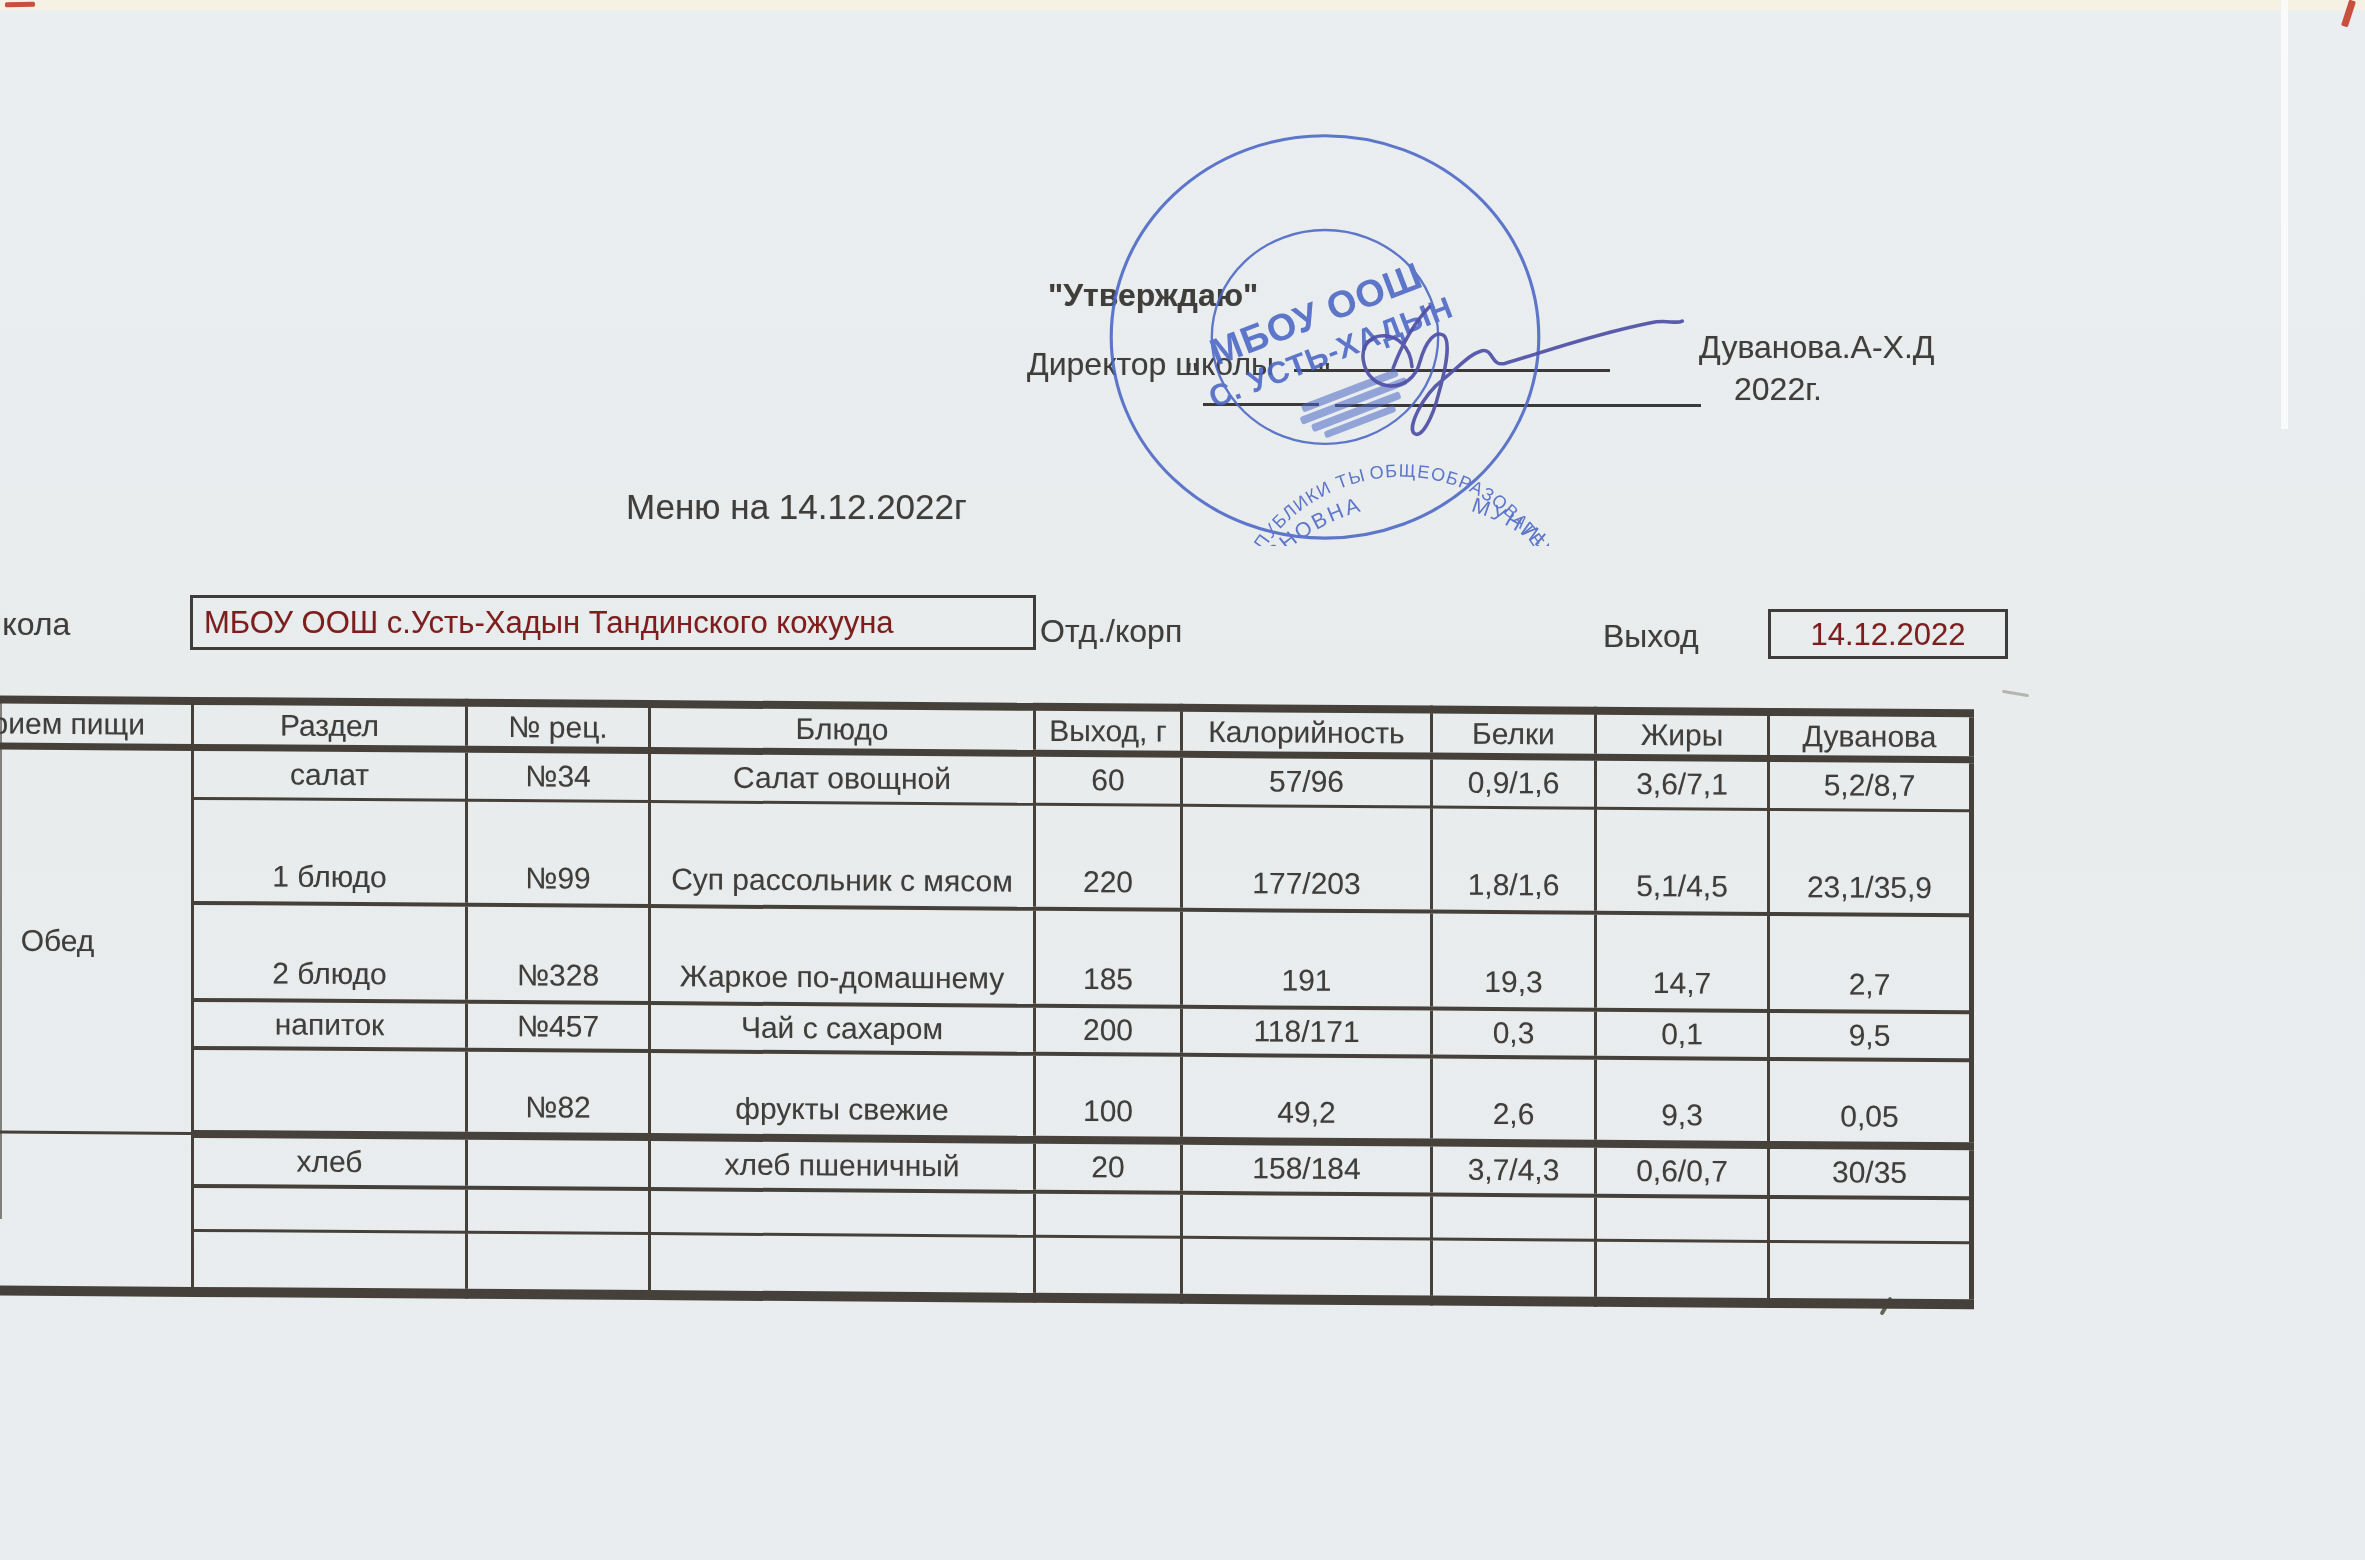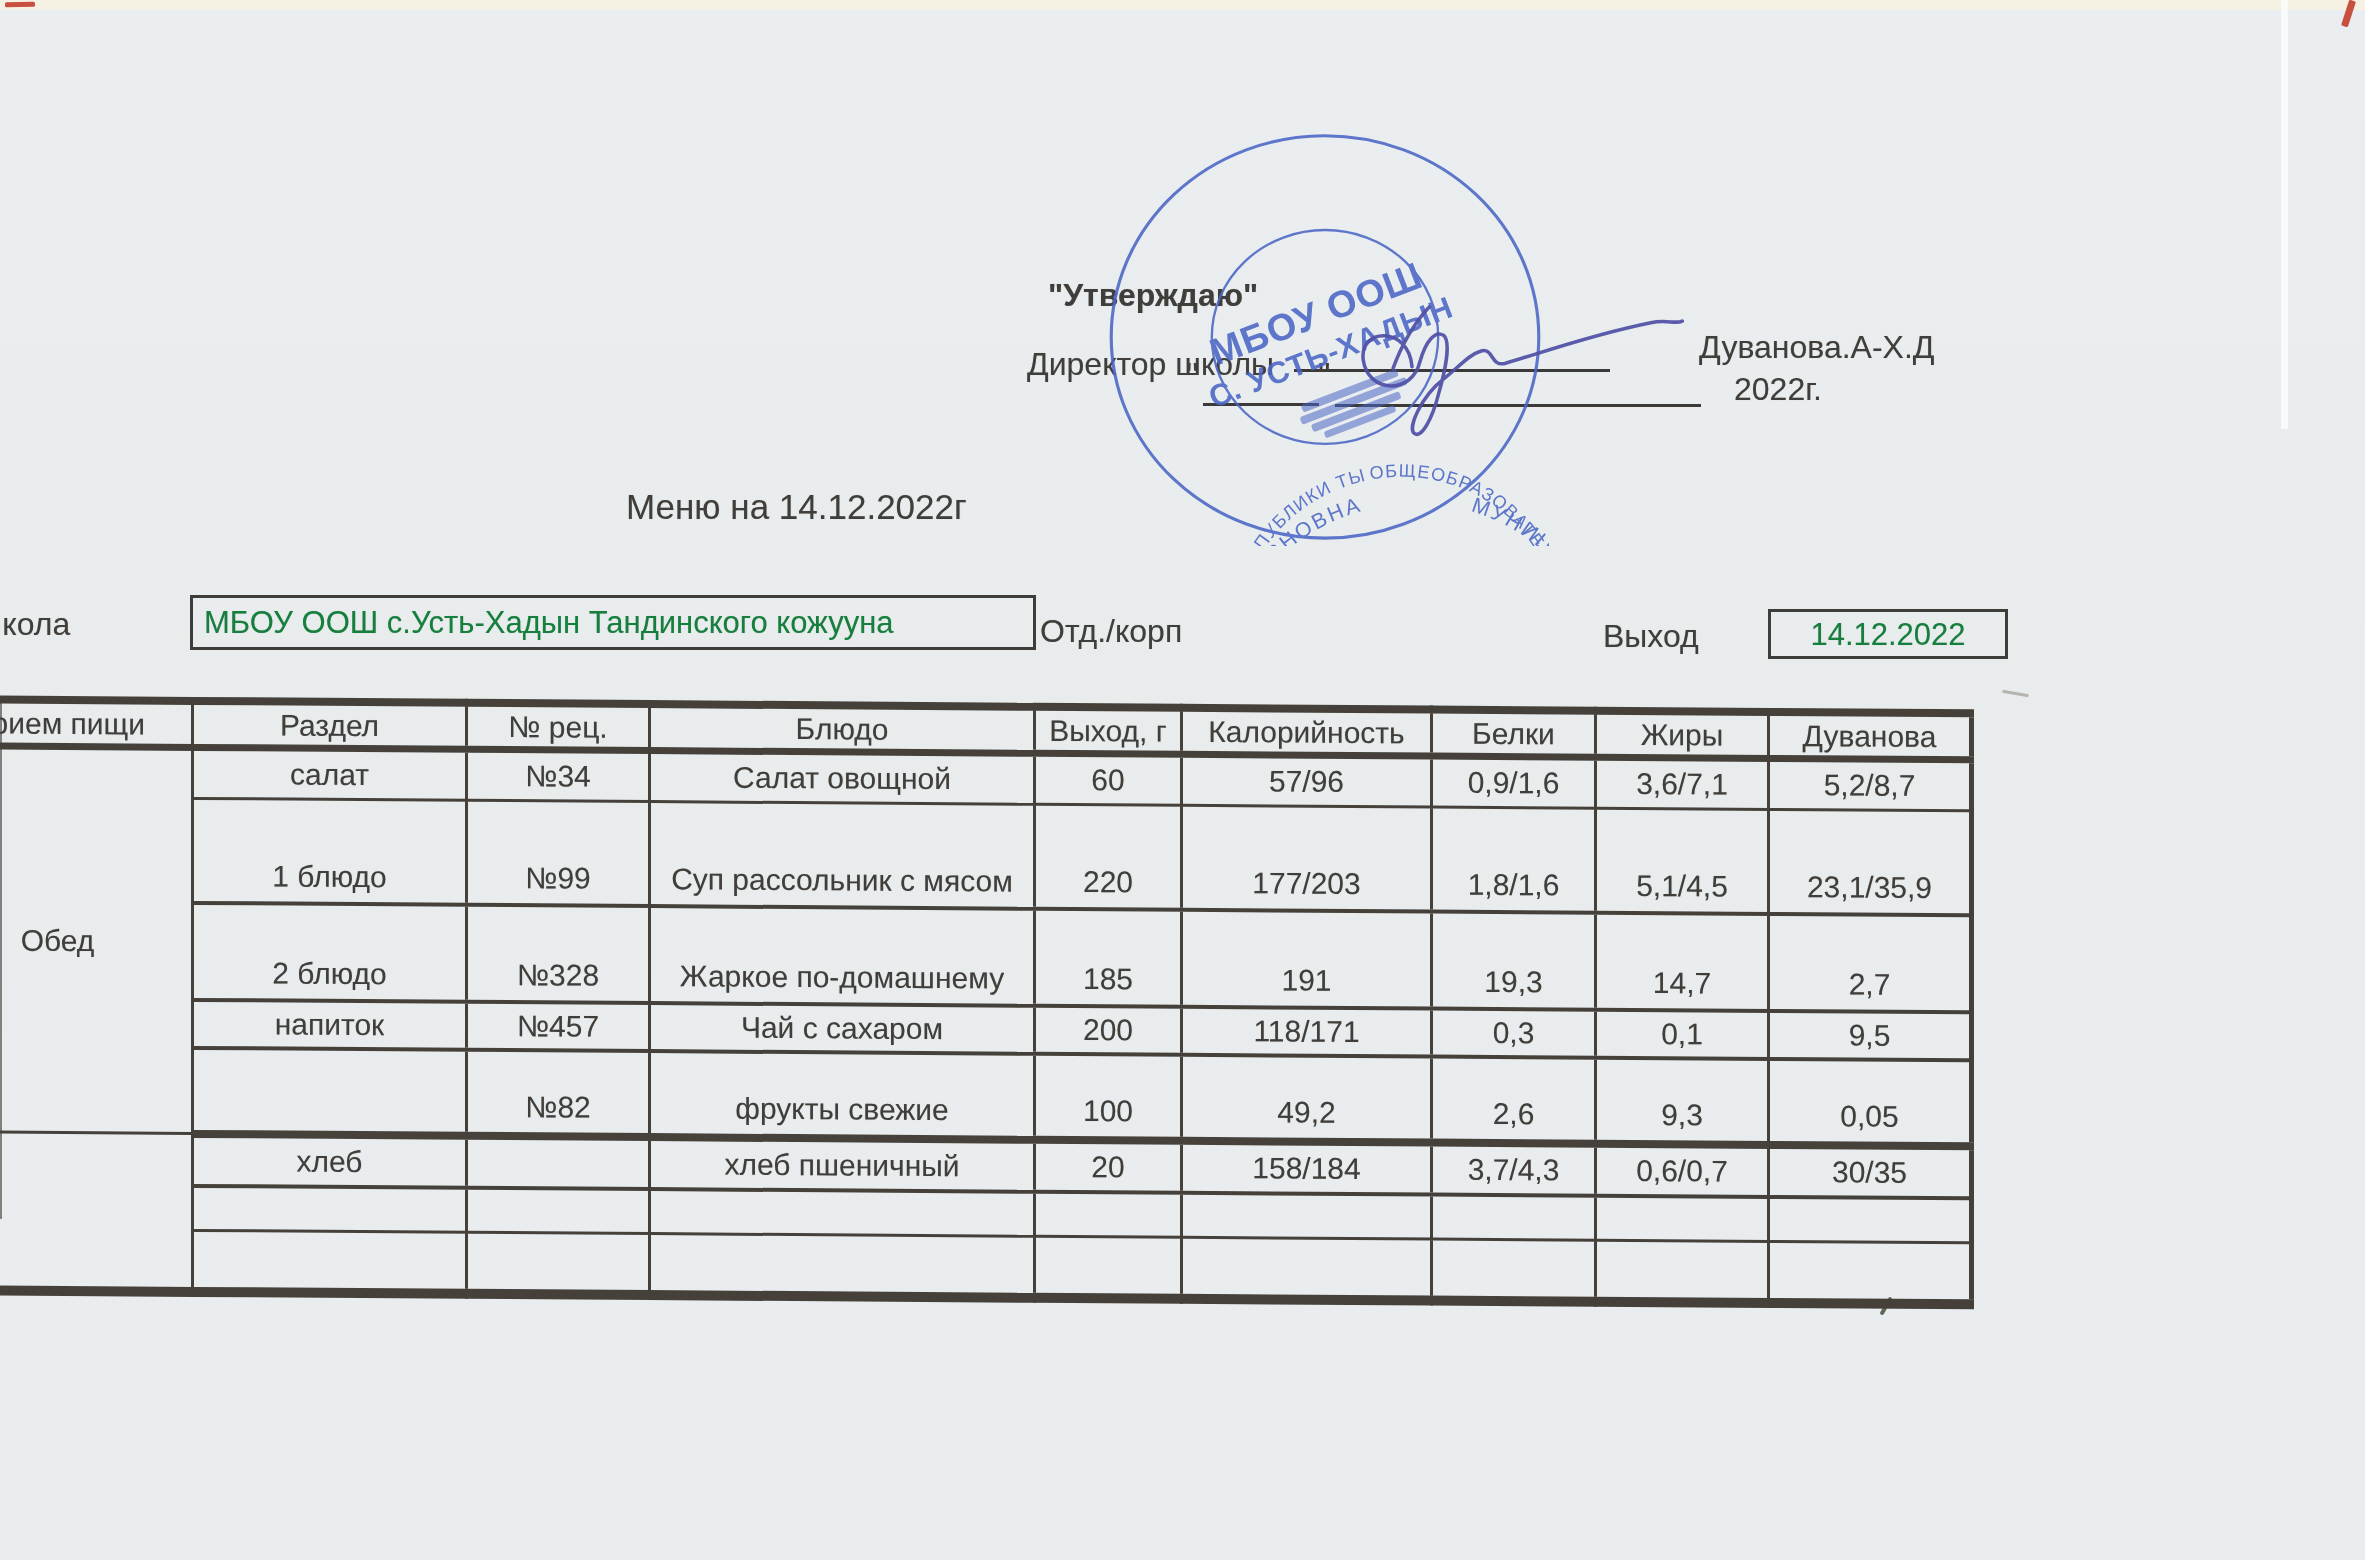--- a/index.html
+++ b/index.html
@@ -10,21 +10,21 @@
   }
   .abs{position:absolute;}
   .txt{
     position:absolute;font-size:32px;color:#403e3b;white-space:nowrap;
     text-shadow:0 0 0.8px rgba(70,68,64,.35);
   }
   .uline{position:absolute;height:0;border-bottom:3.1px solid #3b3a38;}
   
   .fieldbox{
     position:absolute;border:3.1px solid #3e3d3a;box-sizing:border-box;
-    font-size:31px;color:#15803d;text-shadow:0 0 0.8px rgba(70,68,64,.3);
+    font-size:31px;color:#7f1d1d;text-shadow:0 0 0.8px rgba(70,68,64,.3);
     white-space:nowrap;overflow:hidden;
   }
   
   .tablewrap{position:absolute;left:-79px;top:695px;transform:skewY(0.4deg);transform-origin:0 0;}
   table.menu{
     border-collapse:collapse;table-layout:fixed;width:2049px;
     border-top:8.7px solid #45413a;border-bottom:10.2px solid #45413a;
     border-right:5.5px solid #45413a;border-left:3.1px solid #45413a;
   }
   table.menu td{

